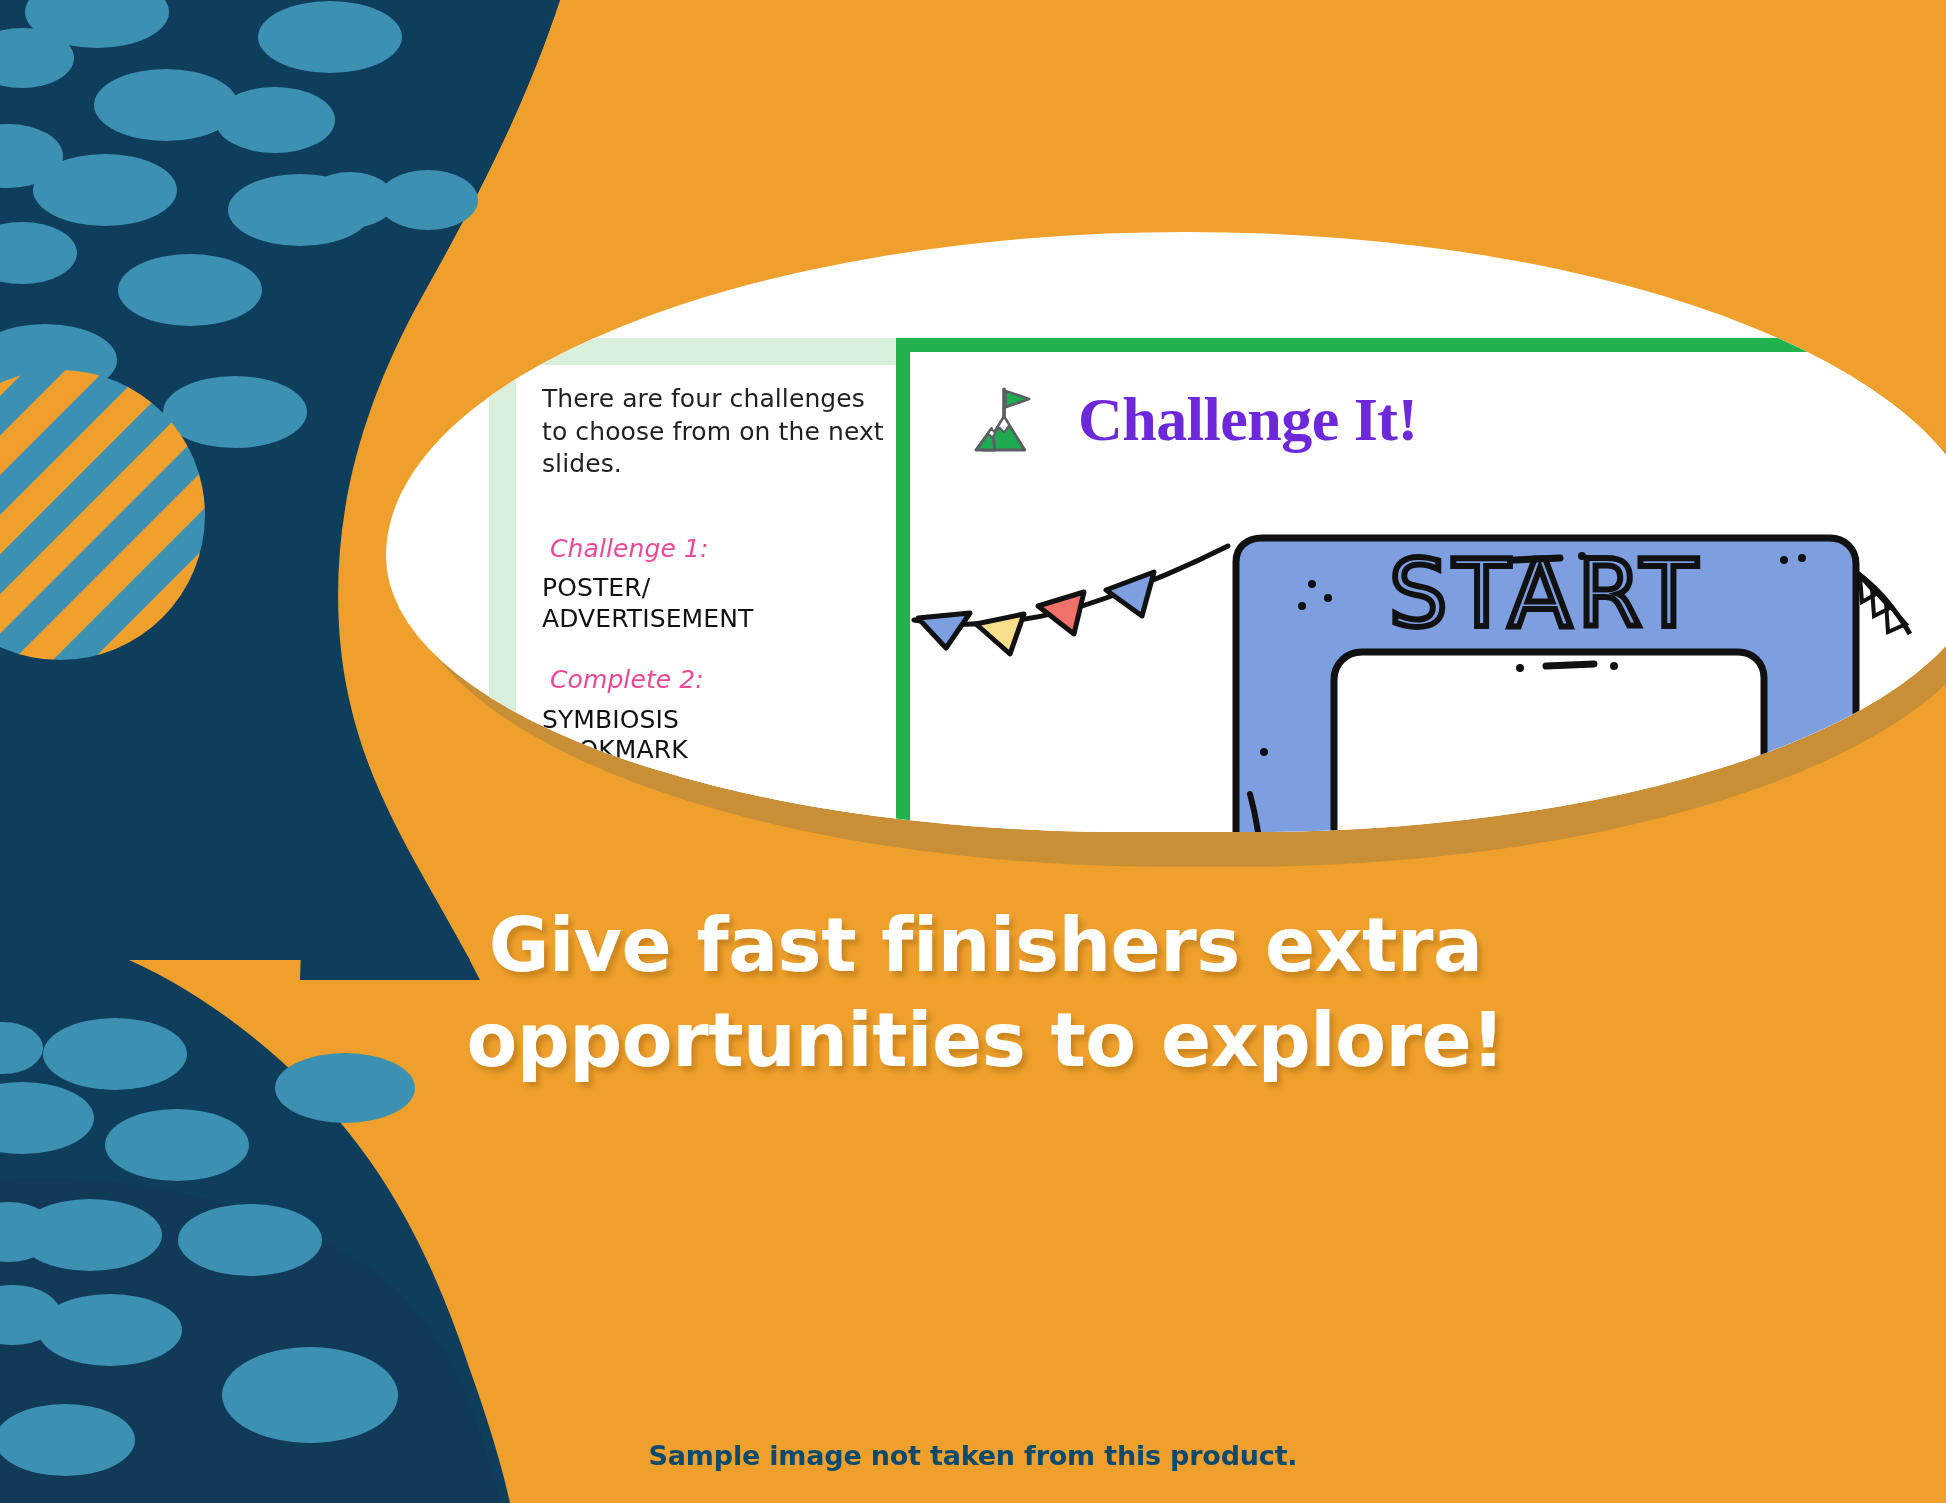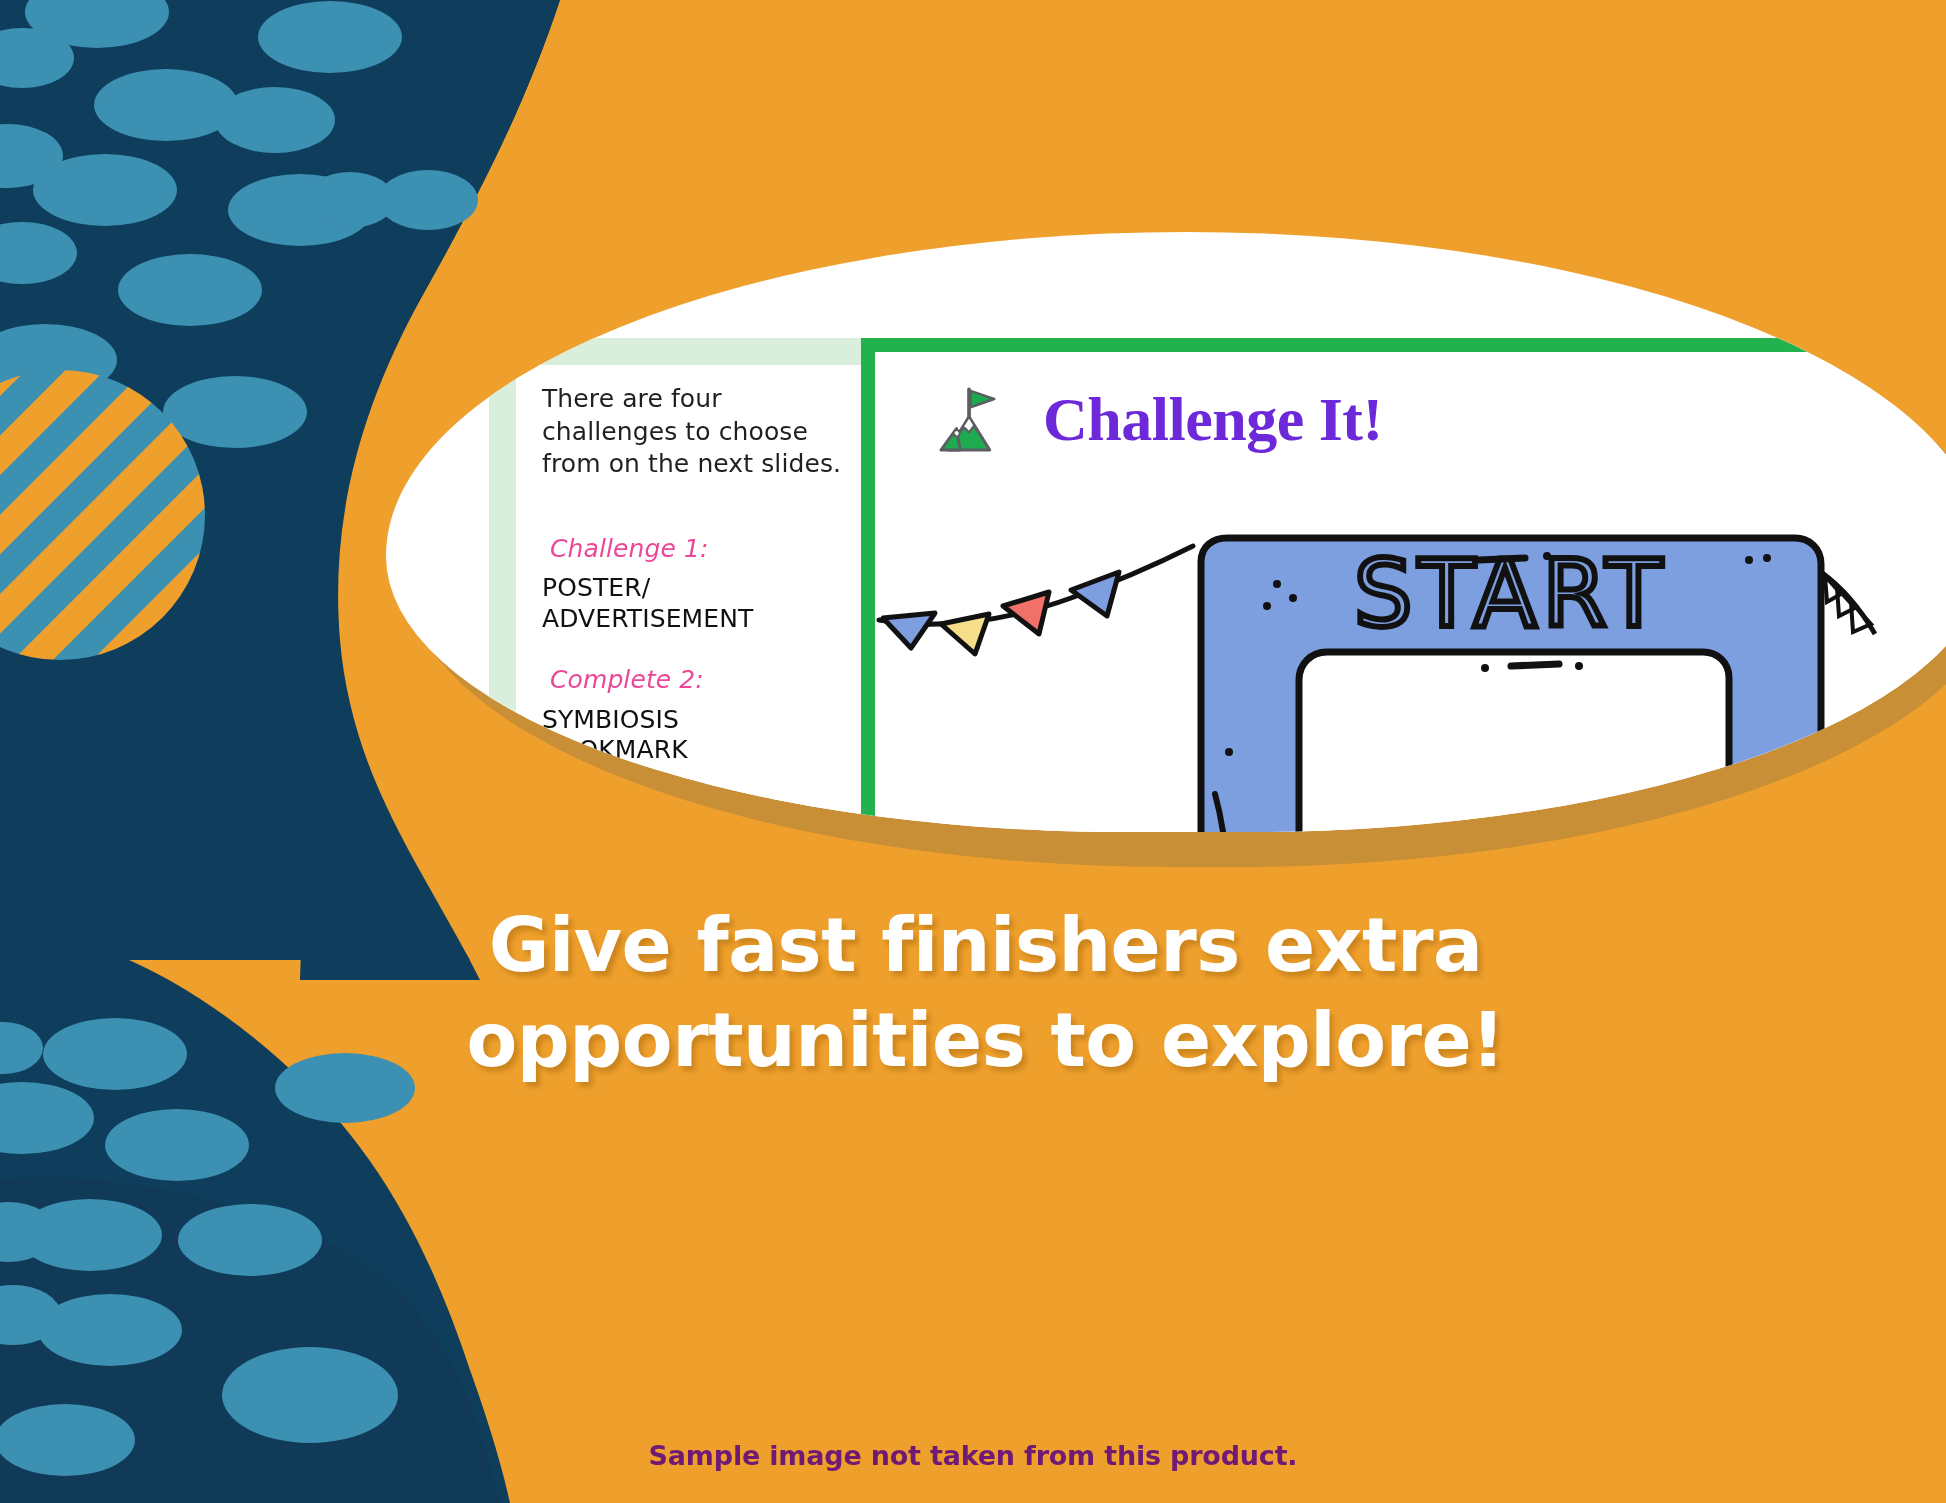--- a/index.html
+++ b/index.html
@@ -34,21 +34,21 @@
     border-radius:50% 50% 46% 46% / 54% 54% 46% 46%;
     overflow:hidden;
   }
   .slides{
     position:absolute;left:103px;top:106px;width:1520px;height:520px;
     display:flex;
   }
 
   
   .slide-left{
-    width:372px;height:520px;background:#D9EFDC;
+    width:407px;height:520px;background:#D9EFDC;
     padding:0;position:relative;flex:none;
     box-sizing:border-box;
   }
   .slide-left-inner{
     position:absolute;left:27px;top:27px;right:0;bottom:0;
     background:#fff;
     padding:18px 0 0 26px;
     box-sizing:border-box;
   }
   .txt-block{
@@ -100,21 +100,21 @@
     position:absolute;left:0;right:0;top:898px;text-align:center;
     font-family:"DejaVu Sans", sans-serif;
     font-weight:bold;font-size:74px;line-height:1.28;color:#FFFFFF;
     letter-spacing:-.5px;
     text-shadow:4px 5px 5px rgba(150,92,10,.40);
   }
   .subtitle span{display:block;padding-left:25px;}
   .footnote{
     position:absolute;left:0;right:0;bottom:32px;text-align:center;
     font-family:"DejaVu Sans", sans-serif;
-    font-weight:bold;font-size:27px;color:#701a75;letter-spacing:-.2px;
+    font-weight:bold;font-size:27px;color:#0c4a6e;letter-spacing:-.2px;
   }
 </style>
 </head>
 <body>
 
 <div id="stage">
 
   <svg class="bg-layer" viewBox="0 0 1946 1503" preserveAspectRatio="none">
     <rect x="0" y="0" width="1946" height="1503" fill="#EFA02C"></rect>
 

